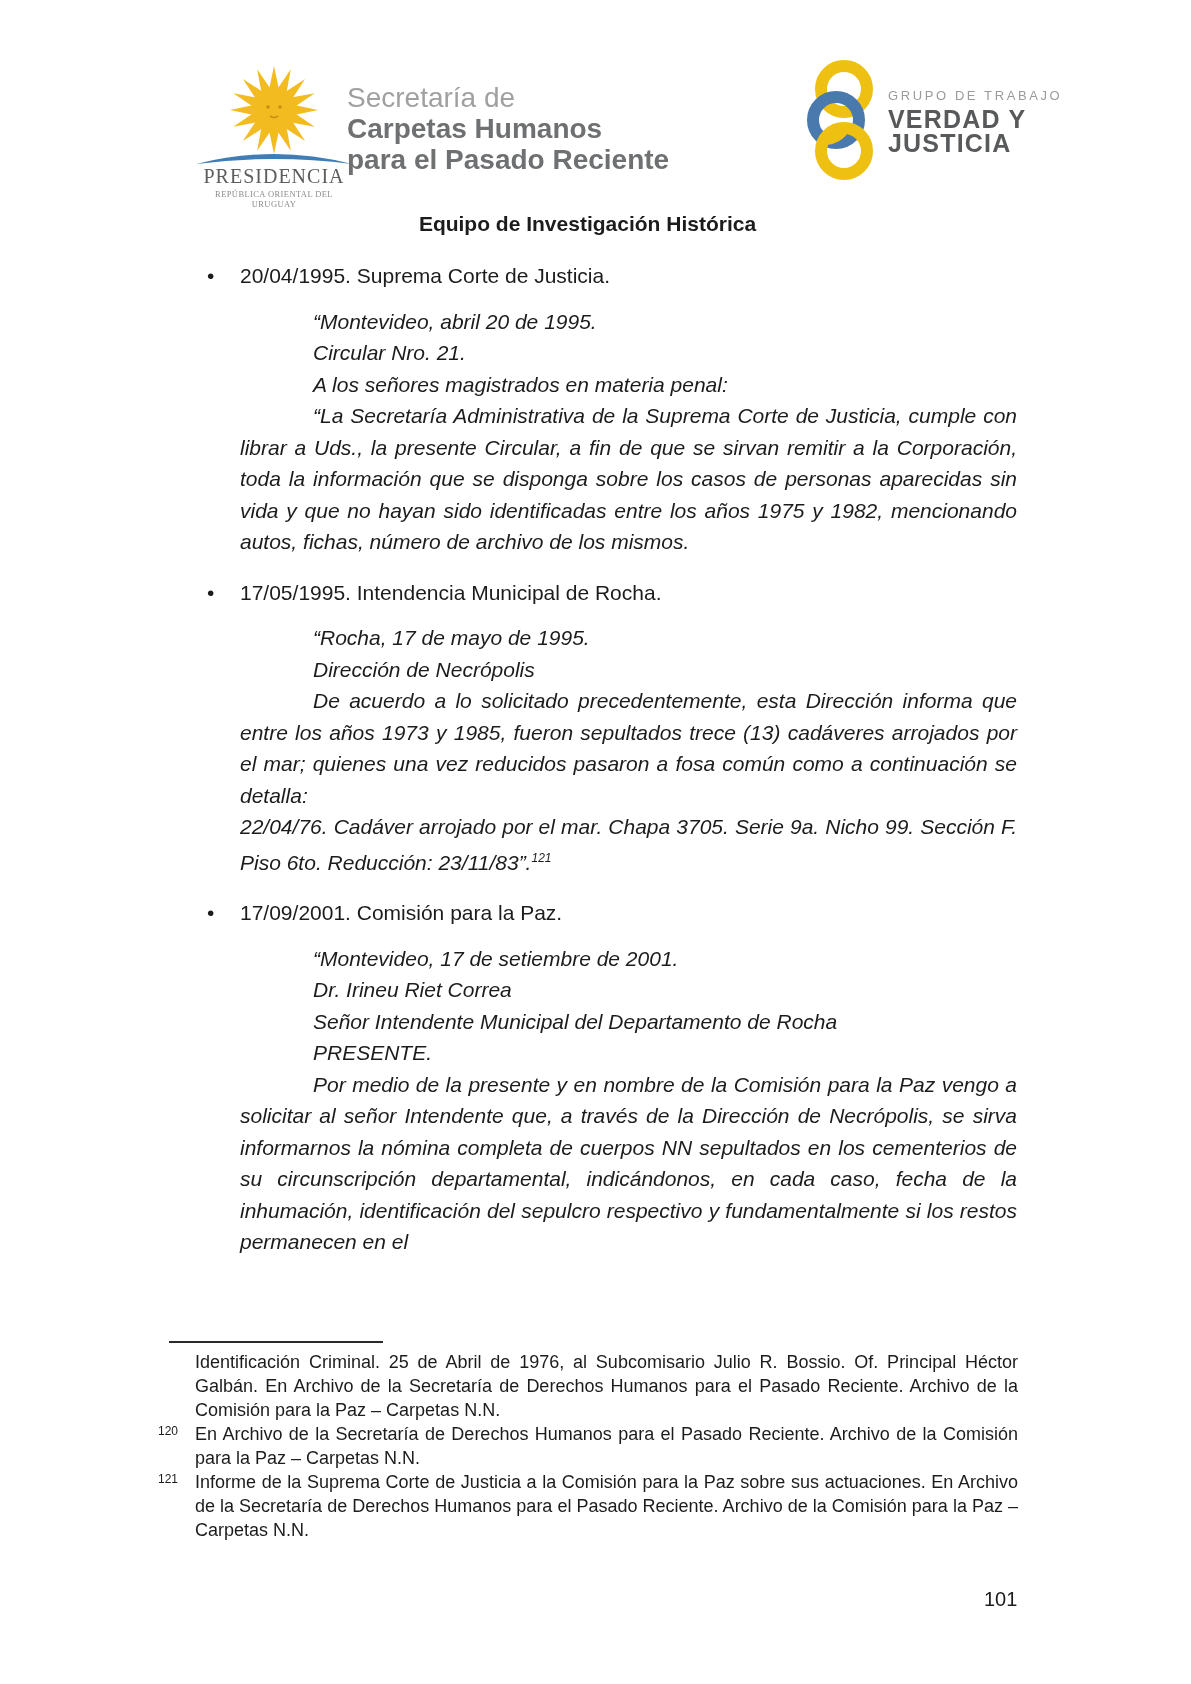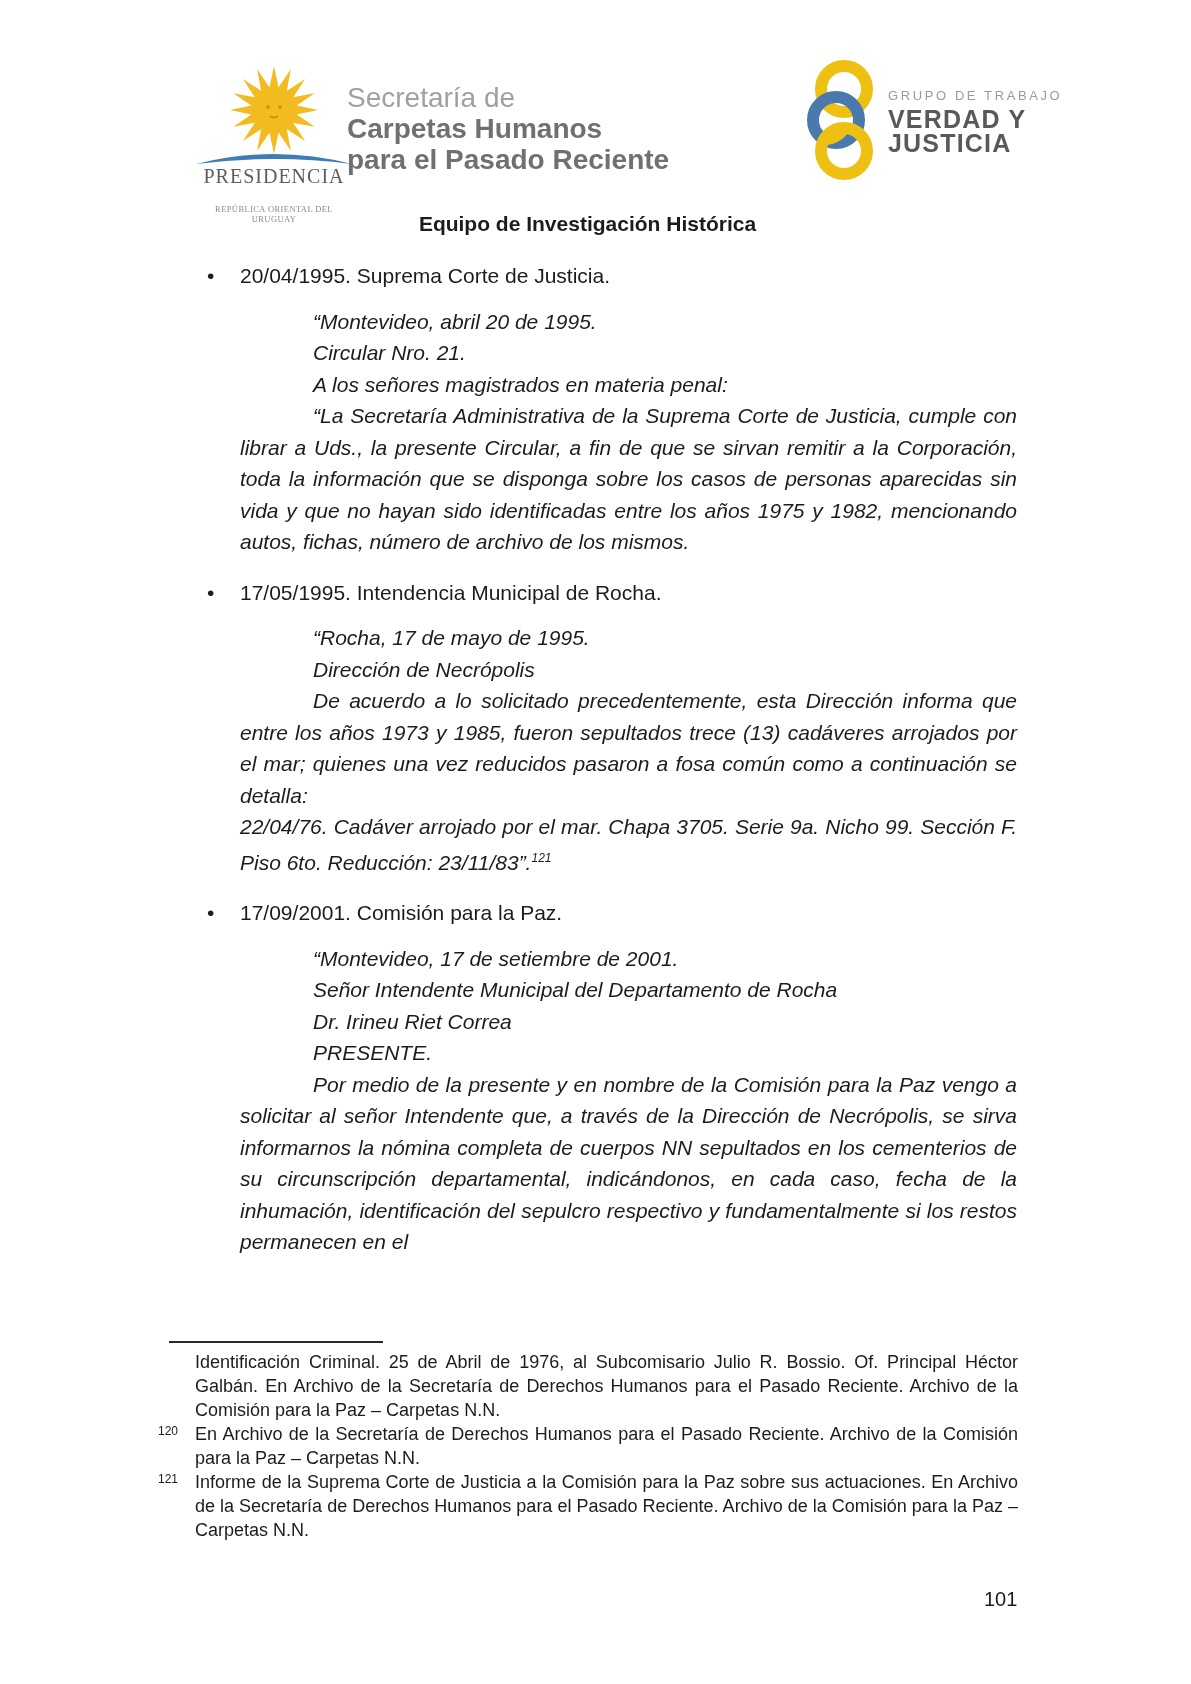--- a/index.html
+++ b/index.html
@@ -4,21 +4,21 @@
 <style>
   html,body{margin:0;padding:0;background:#e8e8e8;}
   .page{
     position:relative; width:1191px; height:1684px; margin:0 auto;
     background:#ffffff; overflow:hidden;
     font-family:"Liberation Sans", sans-serif; color:#1c1c1c;
   }
   
   .presidencia{position:absolute; left:192px; top:64px; width:164px; text-align:center;}
   .pres-title{font-family:"Liberation Serif", serif; font-size:20px; color:#5d5d5d; letter-spacing:1px; margin-top:-7px;}
-  .pres-sub{font-family:"Liberation Serif", serif; font-size:8.5px; color:#8d8d8d; letter-spacing:.4px; margin-top:16px;}
+  .pres-sub{font-family:"Liberation Serif", serif; font-size:8.5px; color:#8d8d8d; letter-spacing:.4px; margin-top:1px;}
   .secretaria{position:absolute; left:347px; top:82px; font-size:28px; line-height:31px;}
   .sec-l1{color:#a0a0a0; font-weight:normal;}
   .sec-l2,.sec-l3{color:#6e7072; font-weight:bold;}
   .grupo{position:absolute; left:803px; top:58px; display:flex; align-items:flex-start;}
   .grupo-text{margin-left:9px; padding-top:30px;}
   .g1{font-size:13px; letter-spacing:2.6px; color:#9b9b9b; margin-bottom:4px; white-space:nowrap;}
   .g2,.g3{font-size:25px; font-weight:bold; color:#58595b; line-height:24px; letter-spacing:1.2px; white-space:nowrap;}
   
   .doc-body{position:absolute; left:157px; top:212px; width:861px; font-size:21px; line-height:31.5px;}
   .equipo{text-align:center; font-weight:bold; font-size:21px; line-height:24px;}
@@ -131,22 +131,22 @@
             <p class="just">22/04/76. Cadáver arrojado por el mar. Chapa 3705. Serie 9a. Nicho 99. Sección F. Piso 6to. Reducción: 23/11/83”.<sup>121</sup></p>
           </div>
         </div>
         <div class="section">
           <div class="bullet-item">
             <span class="bullet-marker">•</span>
             <span class="bullet-text">17/09/2001. Comisión para la Paz.</span>
           </div>
           <div class="quote-block">
             <p class="ind ">“Montevideo, 17 de setiembre de 2001.</p>
+            <p class="ind ">Dr. Irineu Riet Correa</p>
             <p class="ind ">Señor Intendente Municipal del Departamento de Rocha</p>
-            <p class="ind ">Dr. Irineu Riet Correa</p>
             <p class="ind ">PRESENTE.</p>
             <p class="ind just">Por medio de la presente y en nombre de la Comisión para la Paz vengo a solicitar al señor Intendente que, a través de la Dirección de Necrópolis, se sirva informarnos la nómina completa de cuerpos NN sepultados en los cementerios de su circunscripción departamental, indicándonos, en cada caso, fecha de la inhumación, identificación del sepulcro respectivo y fundamentalmente si los restos permanecen en el</p>
           </div>
         </div>
       </div>
   </div>
 
   <div class="footnotes">
     <div class="fn-divider"></div>
     <div id="fnlist">

